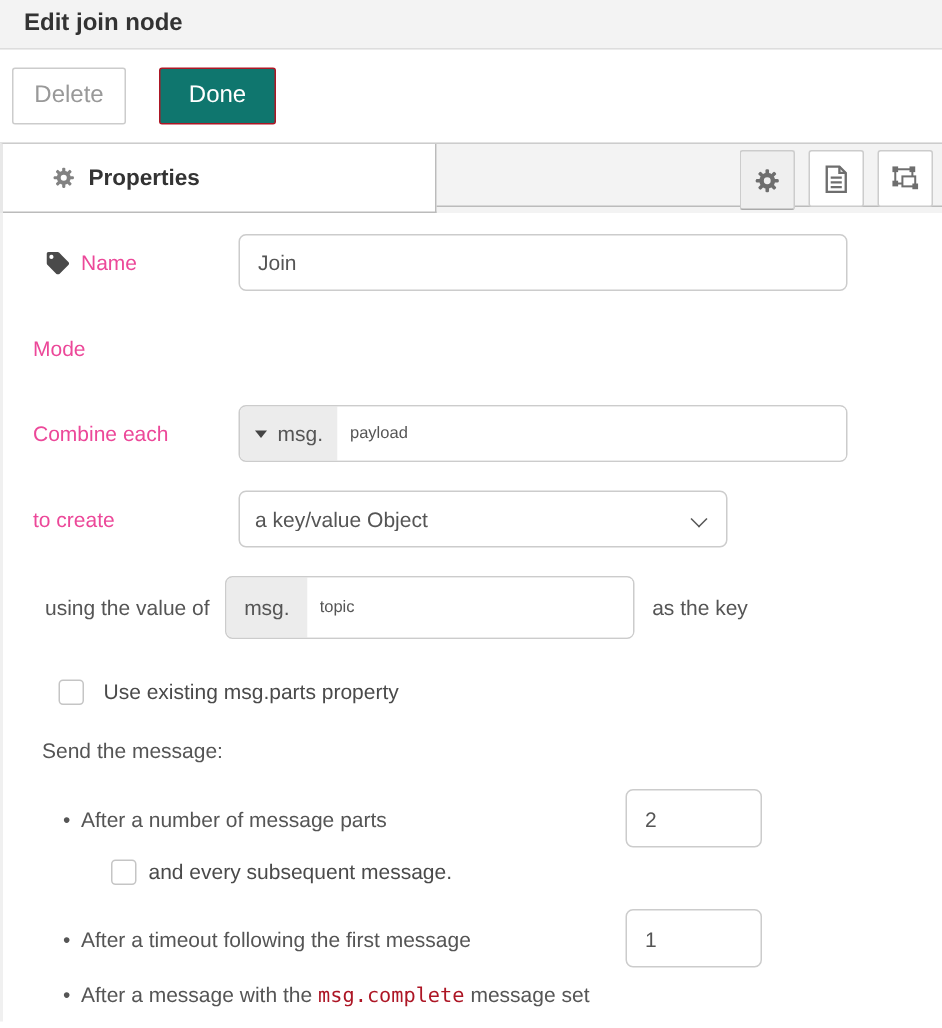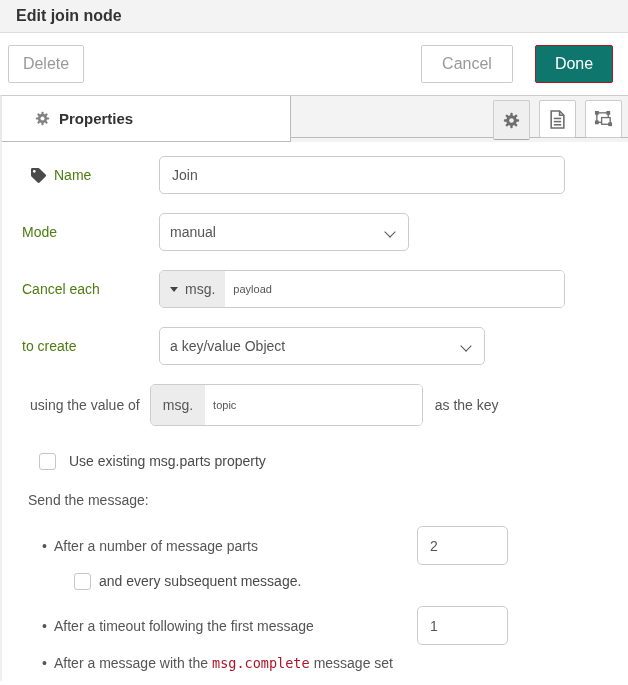--- a/index.html
+++ b/index.html
@@ -43,21 +43,21 @@
   .tab-label{ font-size:15px; font-weight:bold; color:#333; margin-left:9px; }
   .iconbtns{ position:absolute; top:4px; right:6px; display:flex; gap:9px; z-index:3; }
   .iconbtn{
     width:37px; height:38px; background:#fff; border:1px solid #ccc; border-radius:2px;
     display:flex; align-items:center; justify-content:center; cursor:pointer;
   }
   .iconbtn.active{ background:#efefef; height:40px; border-bottom-color:#aaa; }
   
   .content{ padding:14px 0 0 0; border-left:2px solid #f0f0f0; height:539px; }
   .row{ display:flex; align-items:center; min-height:38px; margin:0 15px 19px 20px; }
-  .row-label{ width:137px; flex-shrink:0; color:#4d7c0f; display:flex; align-items:center; }
+  .row-label{ width:137px; flex-shrink:0; color:#ec4899; display:flex; align-items:center; }
   .name-label{ padding-left:9px; }
   .name-label .tagicon{ margin-right:8px; }
   .tinput{
     height:38px; border:1px solid #ccc; border-radius:5px; background:#fff;
     color:#555; font-size:14px; font-family:inherit; padding:0 8px 0 12px; outline:none;
   }
   .w-full{ width:406px; }
   .selwrap{ position:relative; display:inline-block; }
   select.tinput{ appearance:none; -webkit-appearance:none; -moz-appearance:none; padding-left:10px; }
   .chev{
@@ -111,21 +111,20 @@
 <body>
 
 <div class="dialog">
 
   <div class="hdr">
     <span class="hdr-title">Edit join node</span>
   </div>
 
   <div class="actions">
     <button class="btn btn-delete">Delete</button>
-    <button class="btn btn-cancel">Cancel</button>
     <button class="btn btn-done">Done</button>
   </div>
 
   <div class="tabbar">
     <div class="tabbar-underline"></div>
     <div class="tab-active">
       <span class="icon">
         <svg width="15" height="15" viewBox="0 0 20 20">
           <g fill="#828282">
             <rect x="8.6" y="1" width="2.8" height="18" rx="1"></rect>
@@ -191,30 +190,24 @@
             <path fill="#4a4a4a" fill-rule="evenodd" d="M0 252V48C0 21 21 0 48 0h204a48 48 0 0 1 34 14l212 212c19 19 19 49 0 68L294 498c-19 19-49 19-68 0L14 286a48 48 0 0 1-14-34zm112-188a48 48 0 1 0 0 96 48 48 0 0 0 0-96z"></path>
           </svg>
         </span>
         <span>Name</span>
       </span>
       <input class="tinput w-full" type="text" value="Join" style="">
     </div>
 
     <div class="row">
       <span class="row-label">Mode</span>
-      <span class="selwrap">
-        <select class="tinput" style="width:250px">
-          <option>manual</option>
-        </select>
-        <span class="chev"></span>
-      </span>
-    </div>
-
-    <div class="row">
-      <span class="row-label">Cancel each</span>
+    </div>
+
+    <div class="row">
+      <span class="row-label">Combine each</span>
       <span class="typed w-full">
         <button class="typed-btn">
           <span class="caret-down"></span>
           <span>msg.</span>
         </button>
         <input class="typed-input" type="text" value="payload" style="">
       </span>
     </div>
 
     <div class="row">

